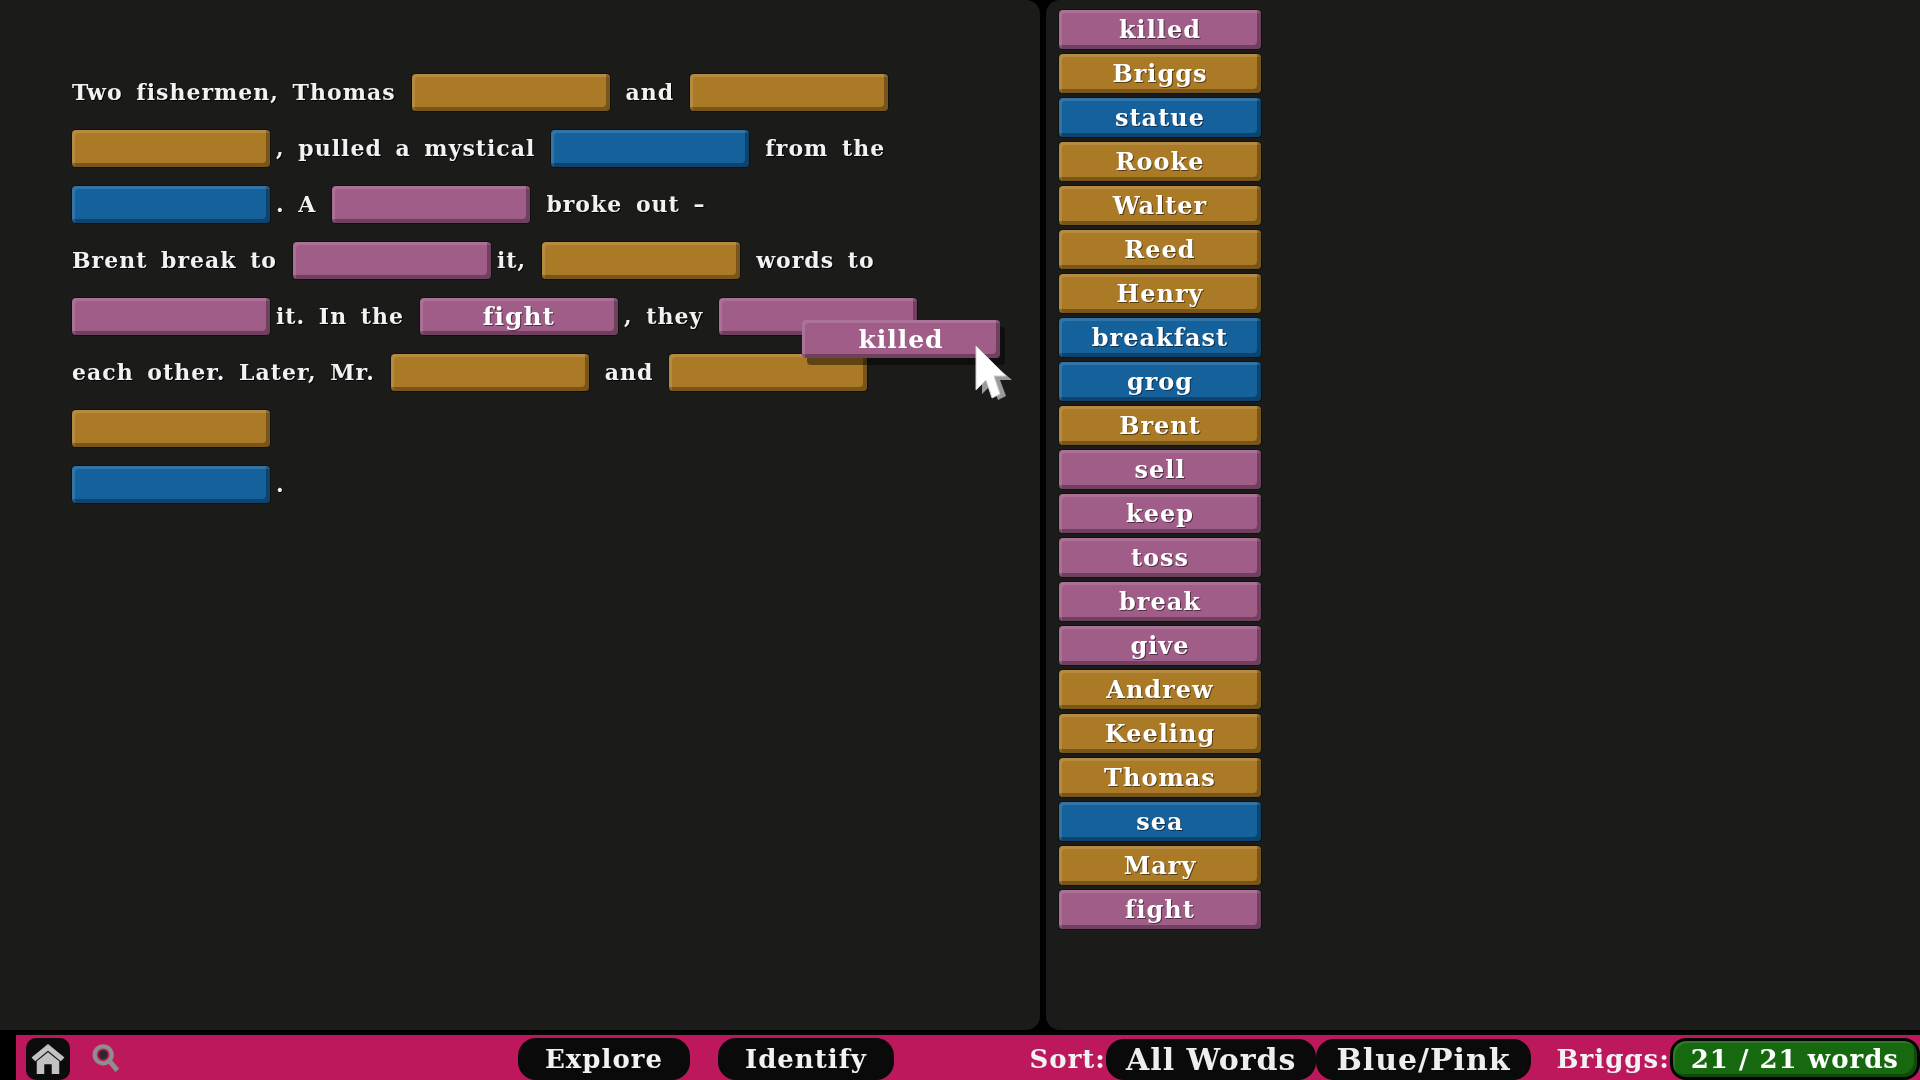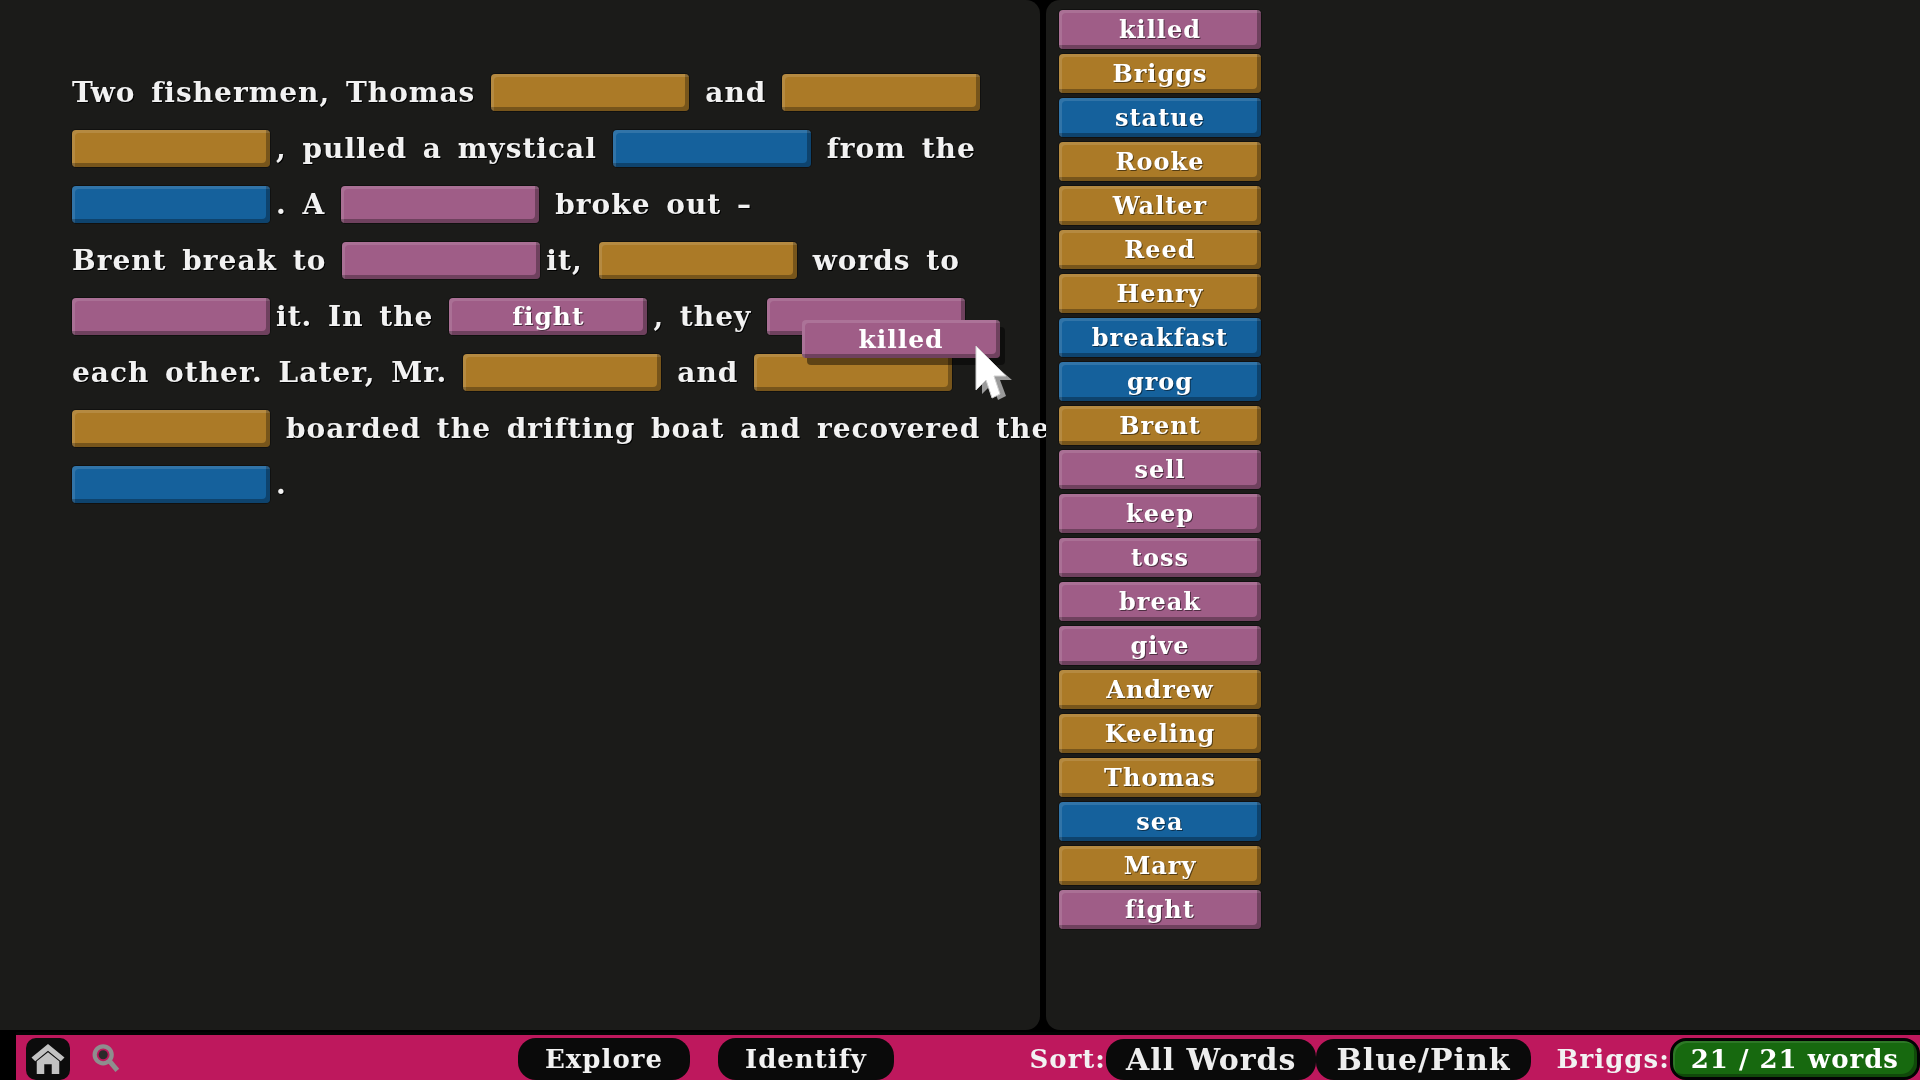--- a/index.html
+++ b/index.html
@@ -9,21 +9,21 @@
 
   
   #left-panel { position:absolute; left:0; top:0; width:1040px; height:1030px;
                 background:#1b1b19; border-radius:0 14px 14px 0; }
   #right-panel { position:absolute; left:1046px; top:0; width:874px; height:1030px;
                  background:#1b1b19; border-radius:14px 0 0 14px; }
 
   
   #story { position:absolute; left:72px; top:64px; width:950px; }
   .story-line { display:flex; align-items:center; height:56px; gap:16px; white-space:nowrap; }
-  .story-text { color:#f2f2f2; font-size:28px; font-weight:bold; letter-spacing:1px; word-spacing:5px;
+  .story-text { color:#f2f2f2; font-size:22px; font-weight:bold; letter-spacing:1px; word-spacing:5px;
                 text-shadow:1px 1px 0 #000; }
   .story-text.tight { margin-left:-10px; }
 
   .pill { border-radius:4px;
           box-shadow: inset 3px 3px 0 rgba(255,255,255,0.12), inset -4px -4px 0 rgba(0,0,0,0.30),
                       0 0 0 1px rgba(0,0,0,0.35); }
   .blank { width:198px; height:37px; flex:0 0 auto; display:flex; align-items:center; justify-content:center;
            color:#fff; font-size:25px; font-weight:bold; letter-spacing:1px; text-shadow:1px 1px 0 rgba(0,0,0,.5); }
   .c-gold { background:#ab7a27; }
   .c-blue { background:#15619c; }
@@ -106,21 +106,20 @@
           <div class="blank pill c-pink"></div>
         </div>
         <div class="story-line">
           <span class="story-text">each other. Later, Mr.</span>
           <div class="blank pill c-gold"></div>
           <span class="story-text">and</span>
           <div class="blank pill c-gold"></div>
         </div>
         <div class="story-line">
           <div class="blank pill c-gold"></div>
-          <span class="story-text">boarded the drifting boat and recovered the</span>
         </div>
         <div class="story-line">
           <div class="blank pill c-blue"></div>
           <span class="story-text tight">.</span>
         </div>
       </div>
   </div>
 
   <div id="right-panel"></div>
   <div id="word-list">

